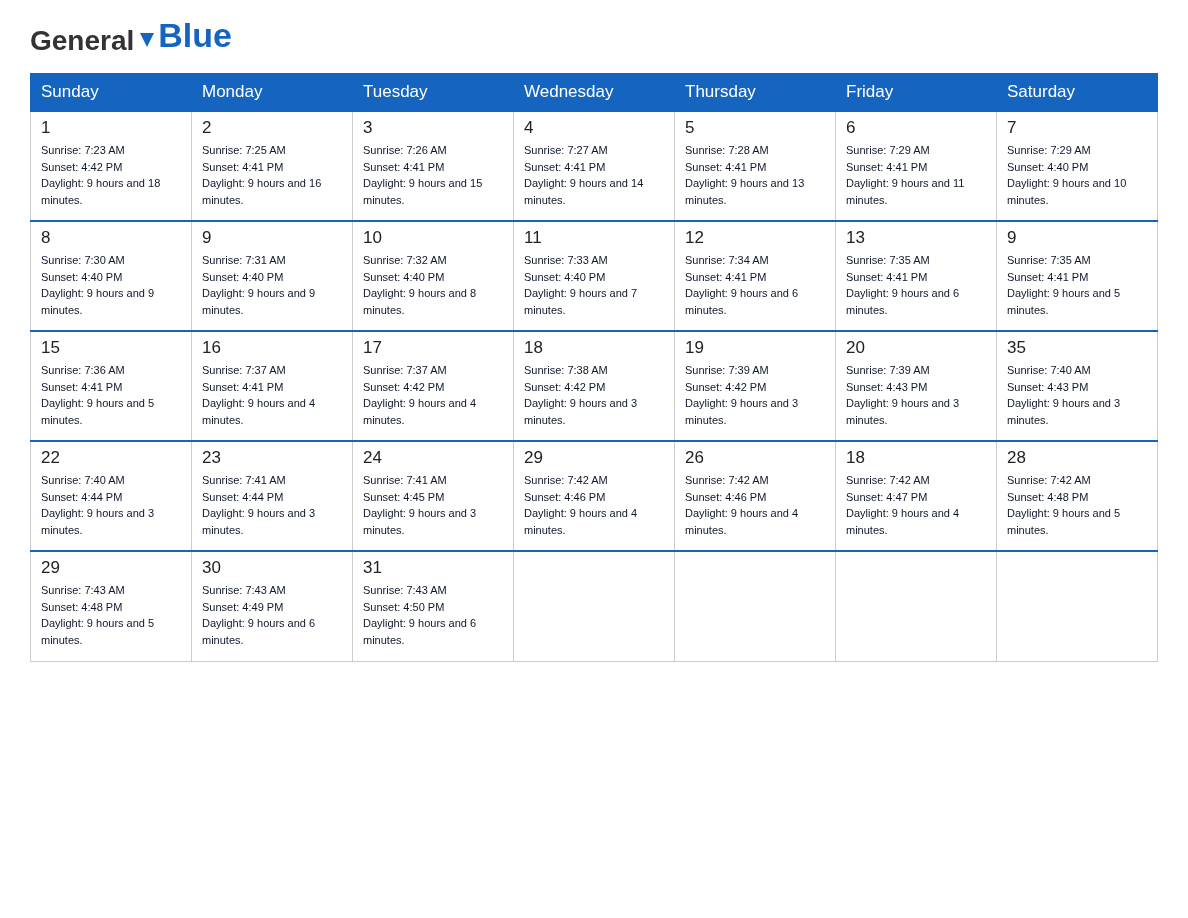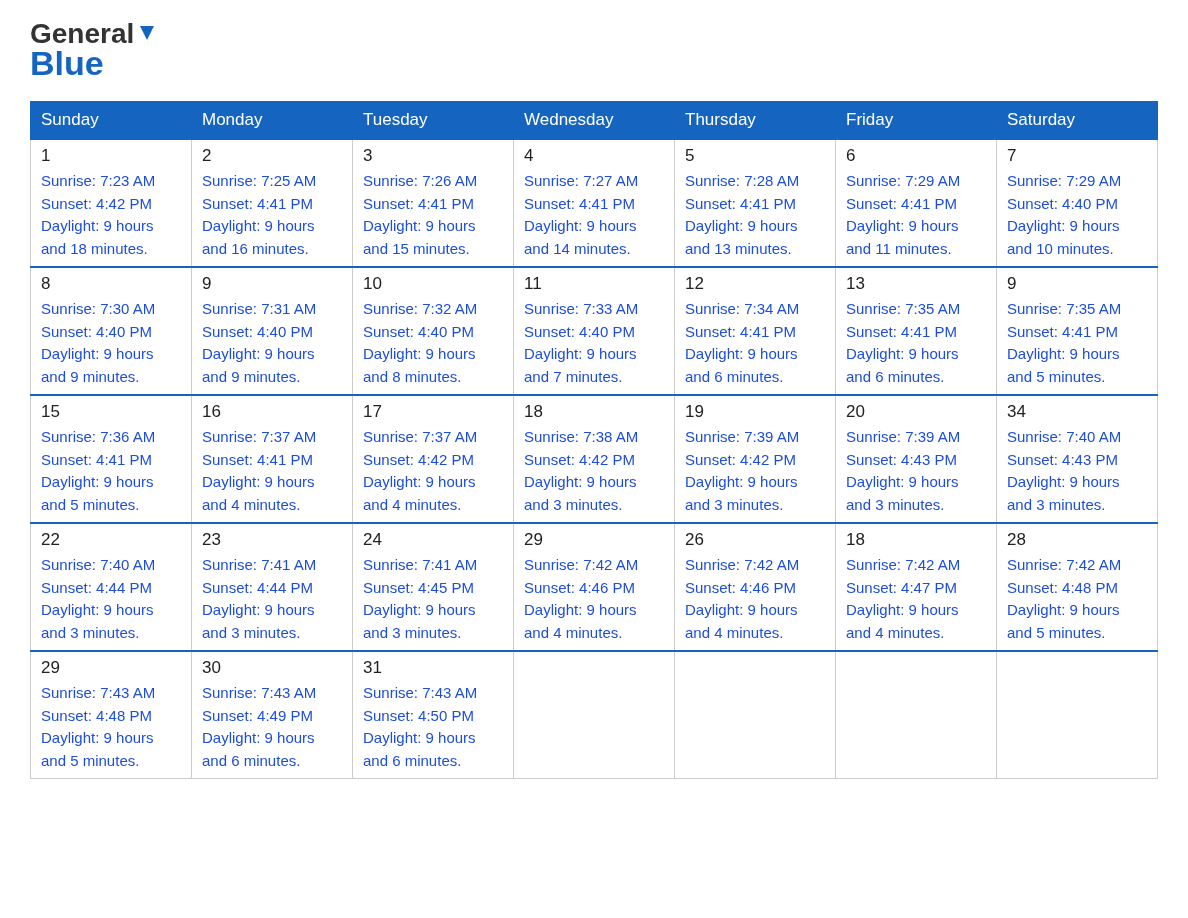--- a/index.html
+++ b/index.html
@@ -12,22 +12,22 @@
       padding: 20px 30px;
     }
     .header {
       display: flex;
       justify-content: space-between;
       align-items: flex-start;
       margin-bottom: 18px;
     }
     .logo {
       display: flex;
-      flex-direction: column;
-      align-items: flex-start;
+      flex-direction: row;
+      align-items: flex-end;
     }
     .logo-text {
       font-size: 28px;
       font-weight: bold;
       color: #333;
       line-height: 1;
     }
     .logo-line1 { display: flex; align-items: center; }
     .logo-line2 { color: #1565c0; font-size: 34px; font-weight: bold; margin-top: -4px; }
     .title-section {
@@ -69,22 +69,22 @@
       height: 110px;
     }
     tbody tr td .day-num {
       font-size: 17px;
       font-weight: normal;
       display: block;
       margin-bottom: 4px;
       color: #222;
     }
     tbody tr td .day-info {
-      color: #1d4ed8;
-      font-size: 15px;
+      color: #0f172a;
+      font-size: 11px;
       line-height: 1.5;
     }
     tbody tr td.empty {
       border-top: 2px solid #1565c0;
     }
   </style>
 </head>
 <body>
 
 <div class="header">
@@ -275,21 +275,21 @@
       </td>
         <td>
         <span class="day-num">20</span>
         <div class="day-info">
           Sunrise: 7:39 AM<br>
           Sunset: 4:43 PM<br>
           Daylight: 9 hours and 3 minutes.
         </div>
       </td>
         <td>
-        <span class="day-num">34</span>
+        <span class="day-num">35</span>
         <div class="day-info">
           Sunrise: 7:40 AM<br>
           Sunset: 4:43 PM<br>
           Daylight: 9 hours and 3 minutes.
         </div>
       </td>
       </tr>
       <tr>
         <td>
         <span class="day-num">22</span>

